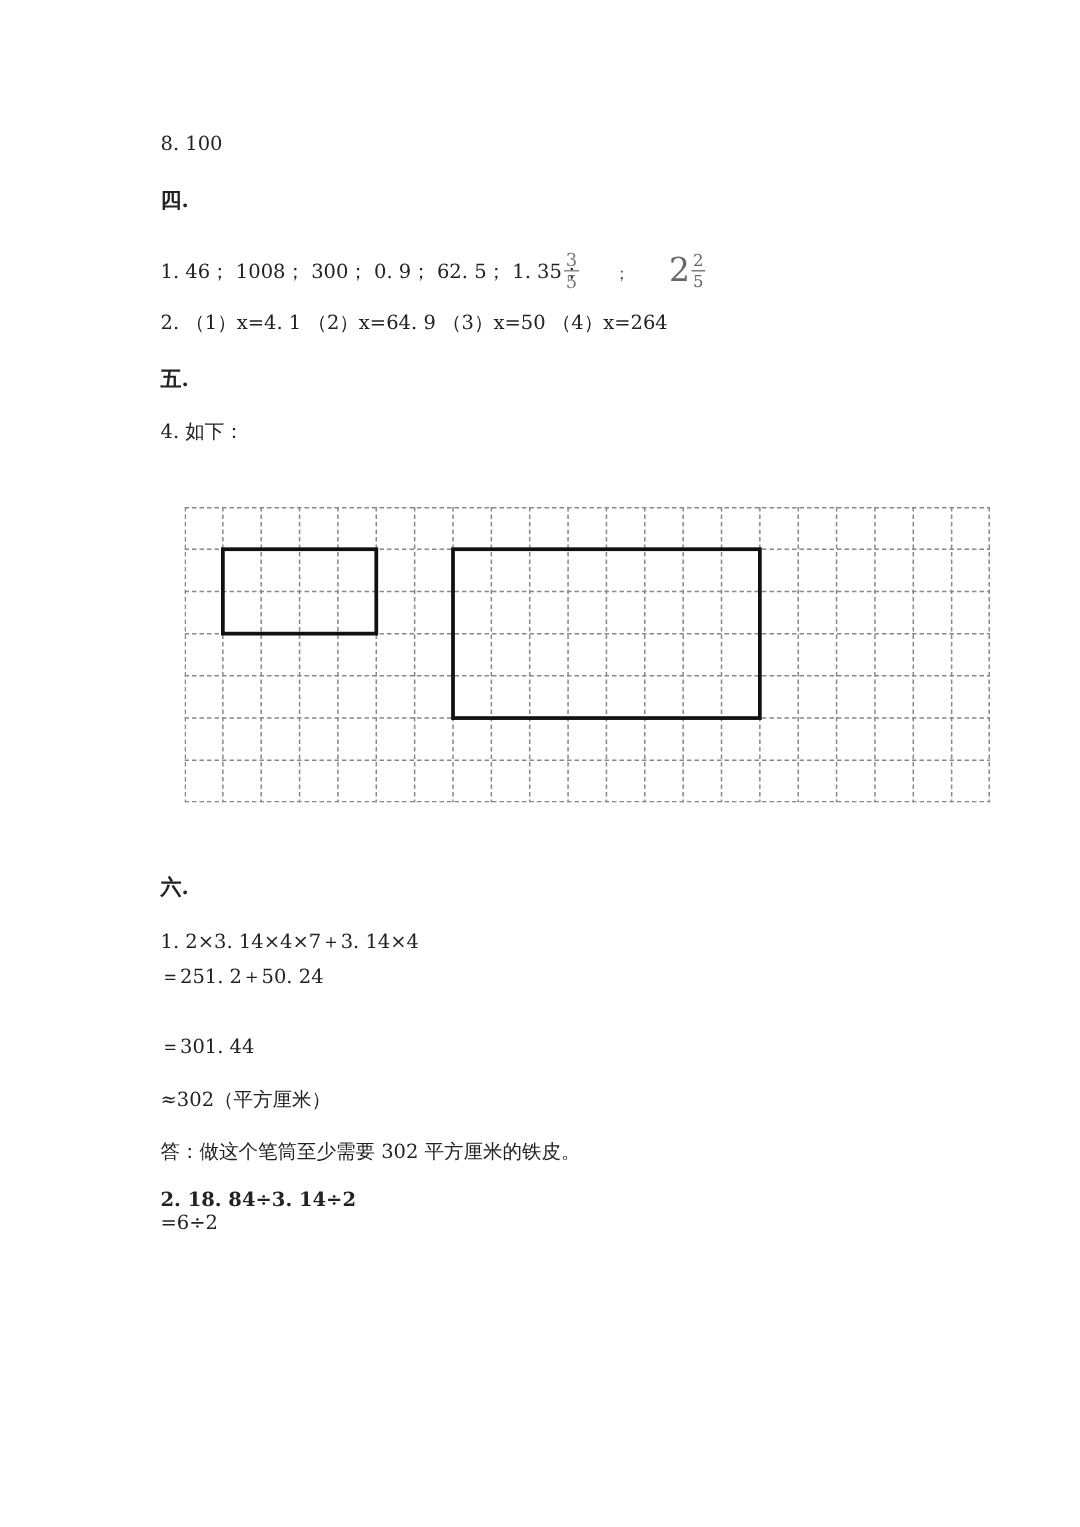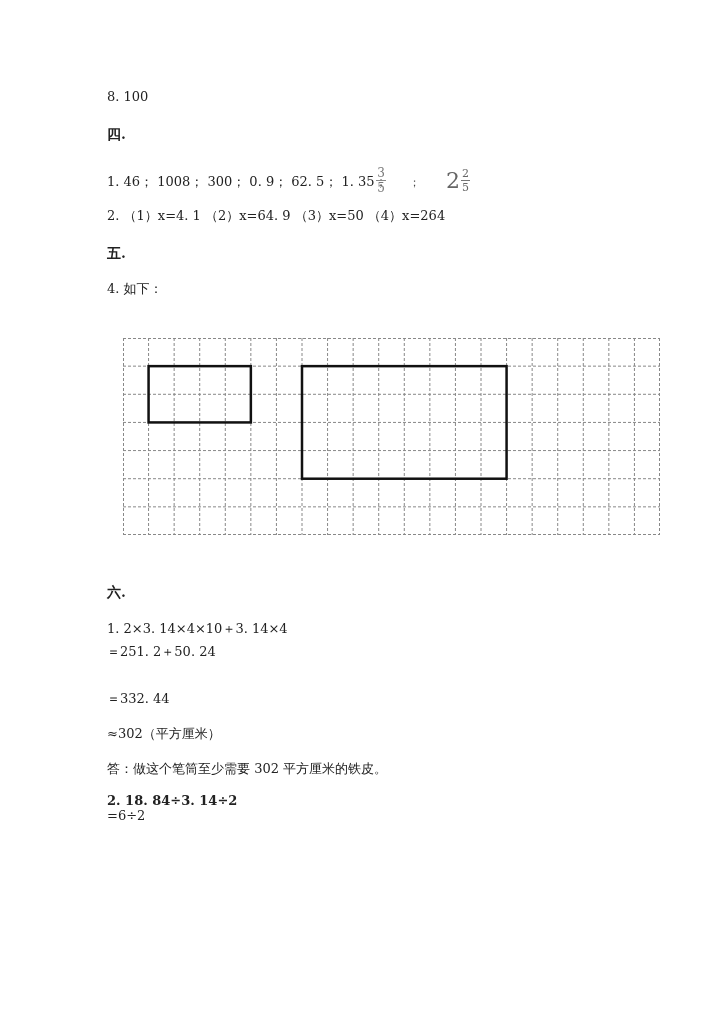--- a/index.html
+++ b/index.html
@@ -77,19 +77,19 @@
       <line x1="0" y1="112.57142857142857" x2="537" y2="112.57142857142857" stroke="#888" stroke-width="1" stroke-dasharray="3,2"></line>
       <line x1="0" y1="140.71428571428572" x2="537" y2="140.71428571428572" stroke="#888" stroke-width="1" stroke-dasharray="3,2"></line>
       <line x1="0" y1="168.85714285714286" x2="537" y2="168.85714285714286" stroke="#888" stroke-width="1" stroke-dasharray="3,2"></line>
       <line x1="0" y1="196.5" x2="537" y2="196.5" stroke="#888" stroke-width="1" stroke-dasharray="3,2"></line>
       <rect x="25.571428571428573" y="28.142857142857142" width="102.28571428571429" height="56.285714285714285" fill="none" stroke="#111" stroke-width="2.5"></rect>
       <rect x="179" y="28.142857142857142" width="204.57142857142858" height="112.57142857142857" fill="none" stroke="#111" stroke-width="2.5"></rect>
     </svg>
 </div>
 
 <div class="line heading" style="top:584px;">六.</div>
-<div class="line" style="top:621px;">1. 2×3. 14×4×10＋3. 14×4</div>
+<div class="line" style="top:621px;">1. 2×3. 14×4×7＋3. 14×4</div>
 <div class="line" style="top:644px;">＝251. 2＋50. 24</div>
-<div class="line" style="top:691px;">＝332. 44</div>
+<div class="line" style="top:691px;">＝301. 44</div>
 <div class="line" style="top:726px;">≈302（平方厘米）</div>
 <div class="line" style="top:761px;">答：做这个笔筒至少需要 302 平方厘米的铁皮。</div>
 <div class="line" style="top:793px;font-weight:bold;">2. 18. 84÷3. 14÷2</div>
 <div class="line" style="top:808px;">=6÷2</div>
 
 </body></html>

